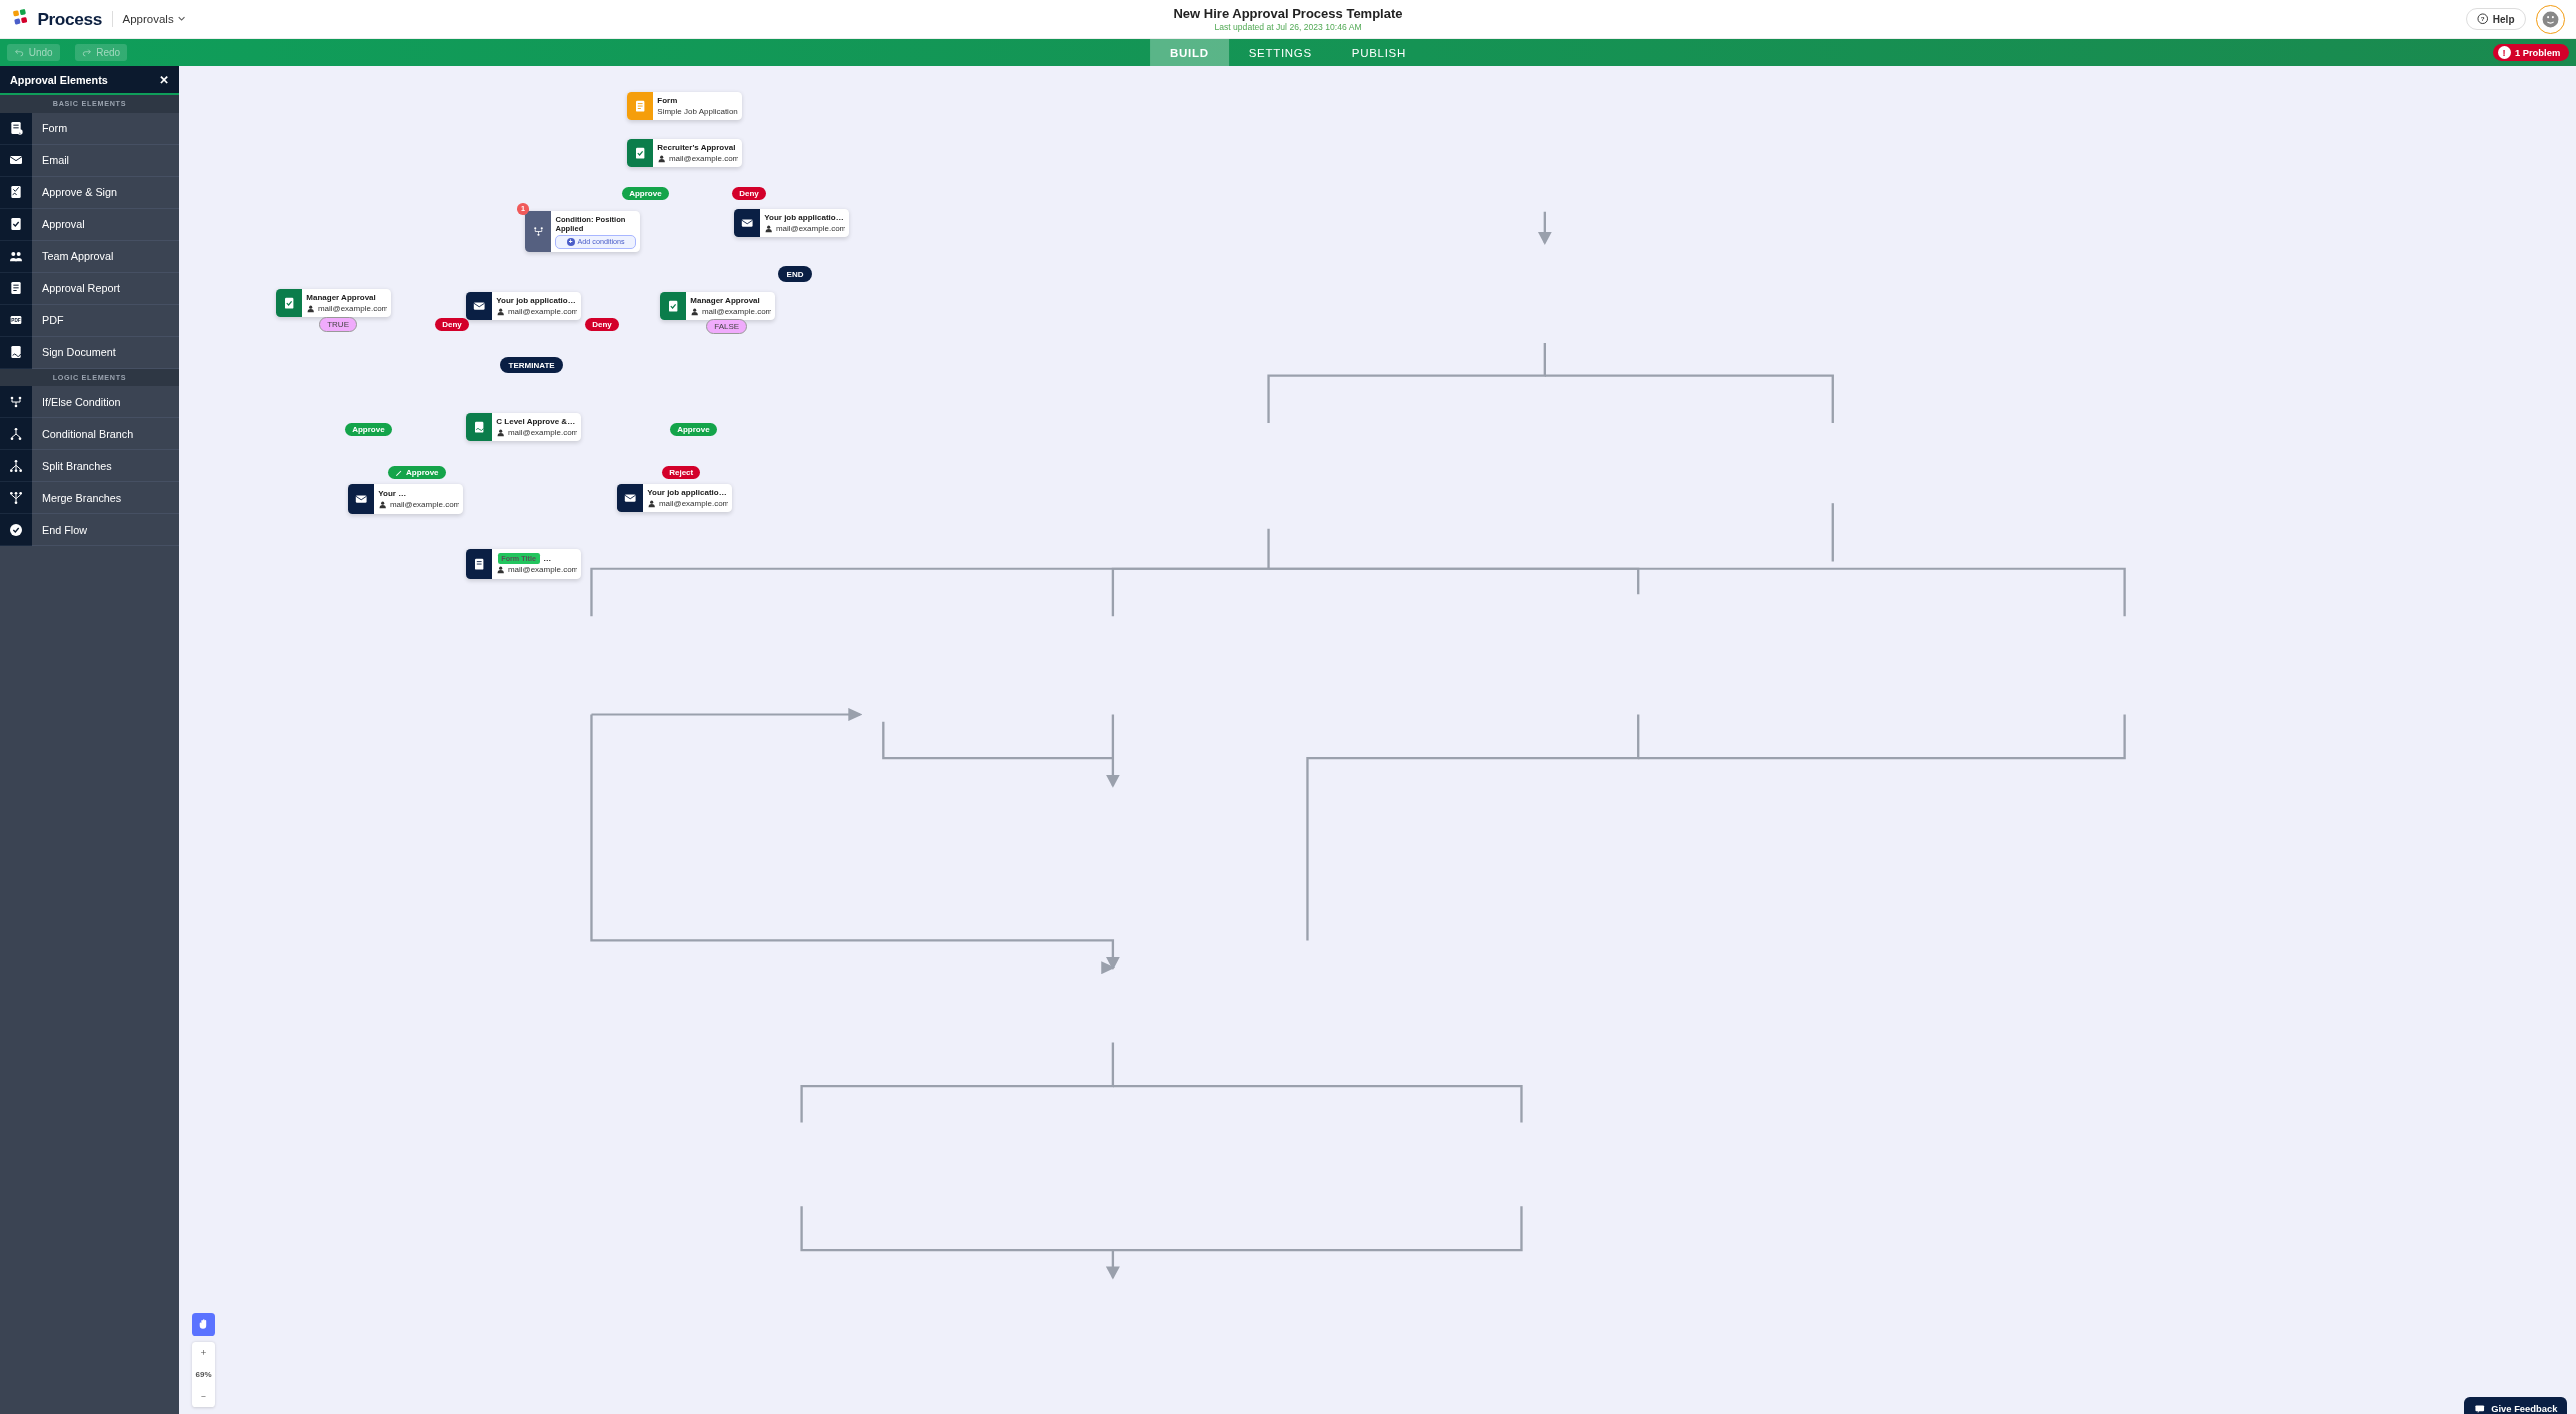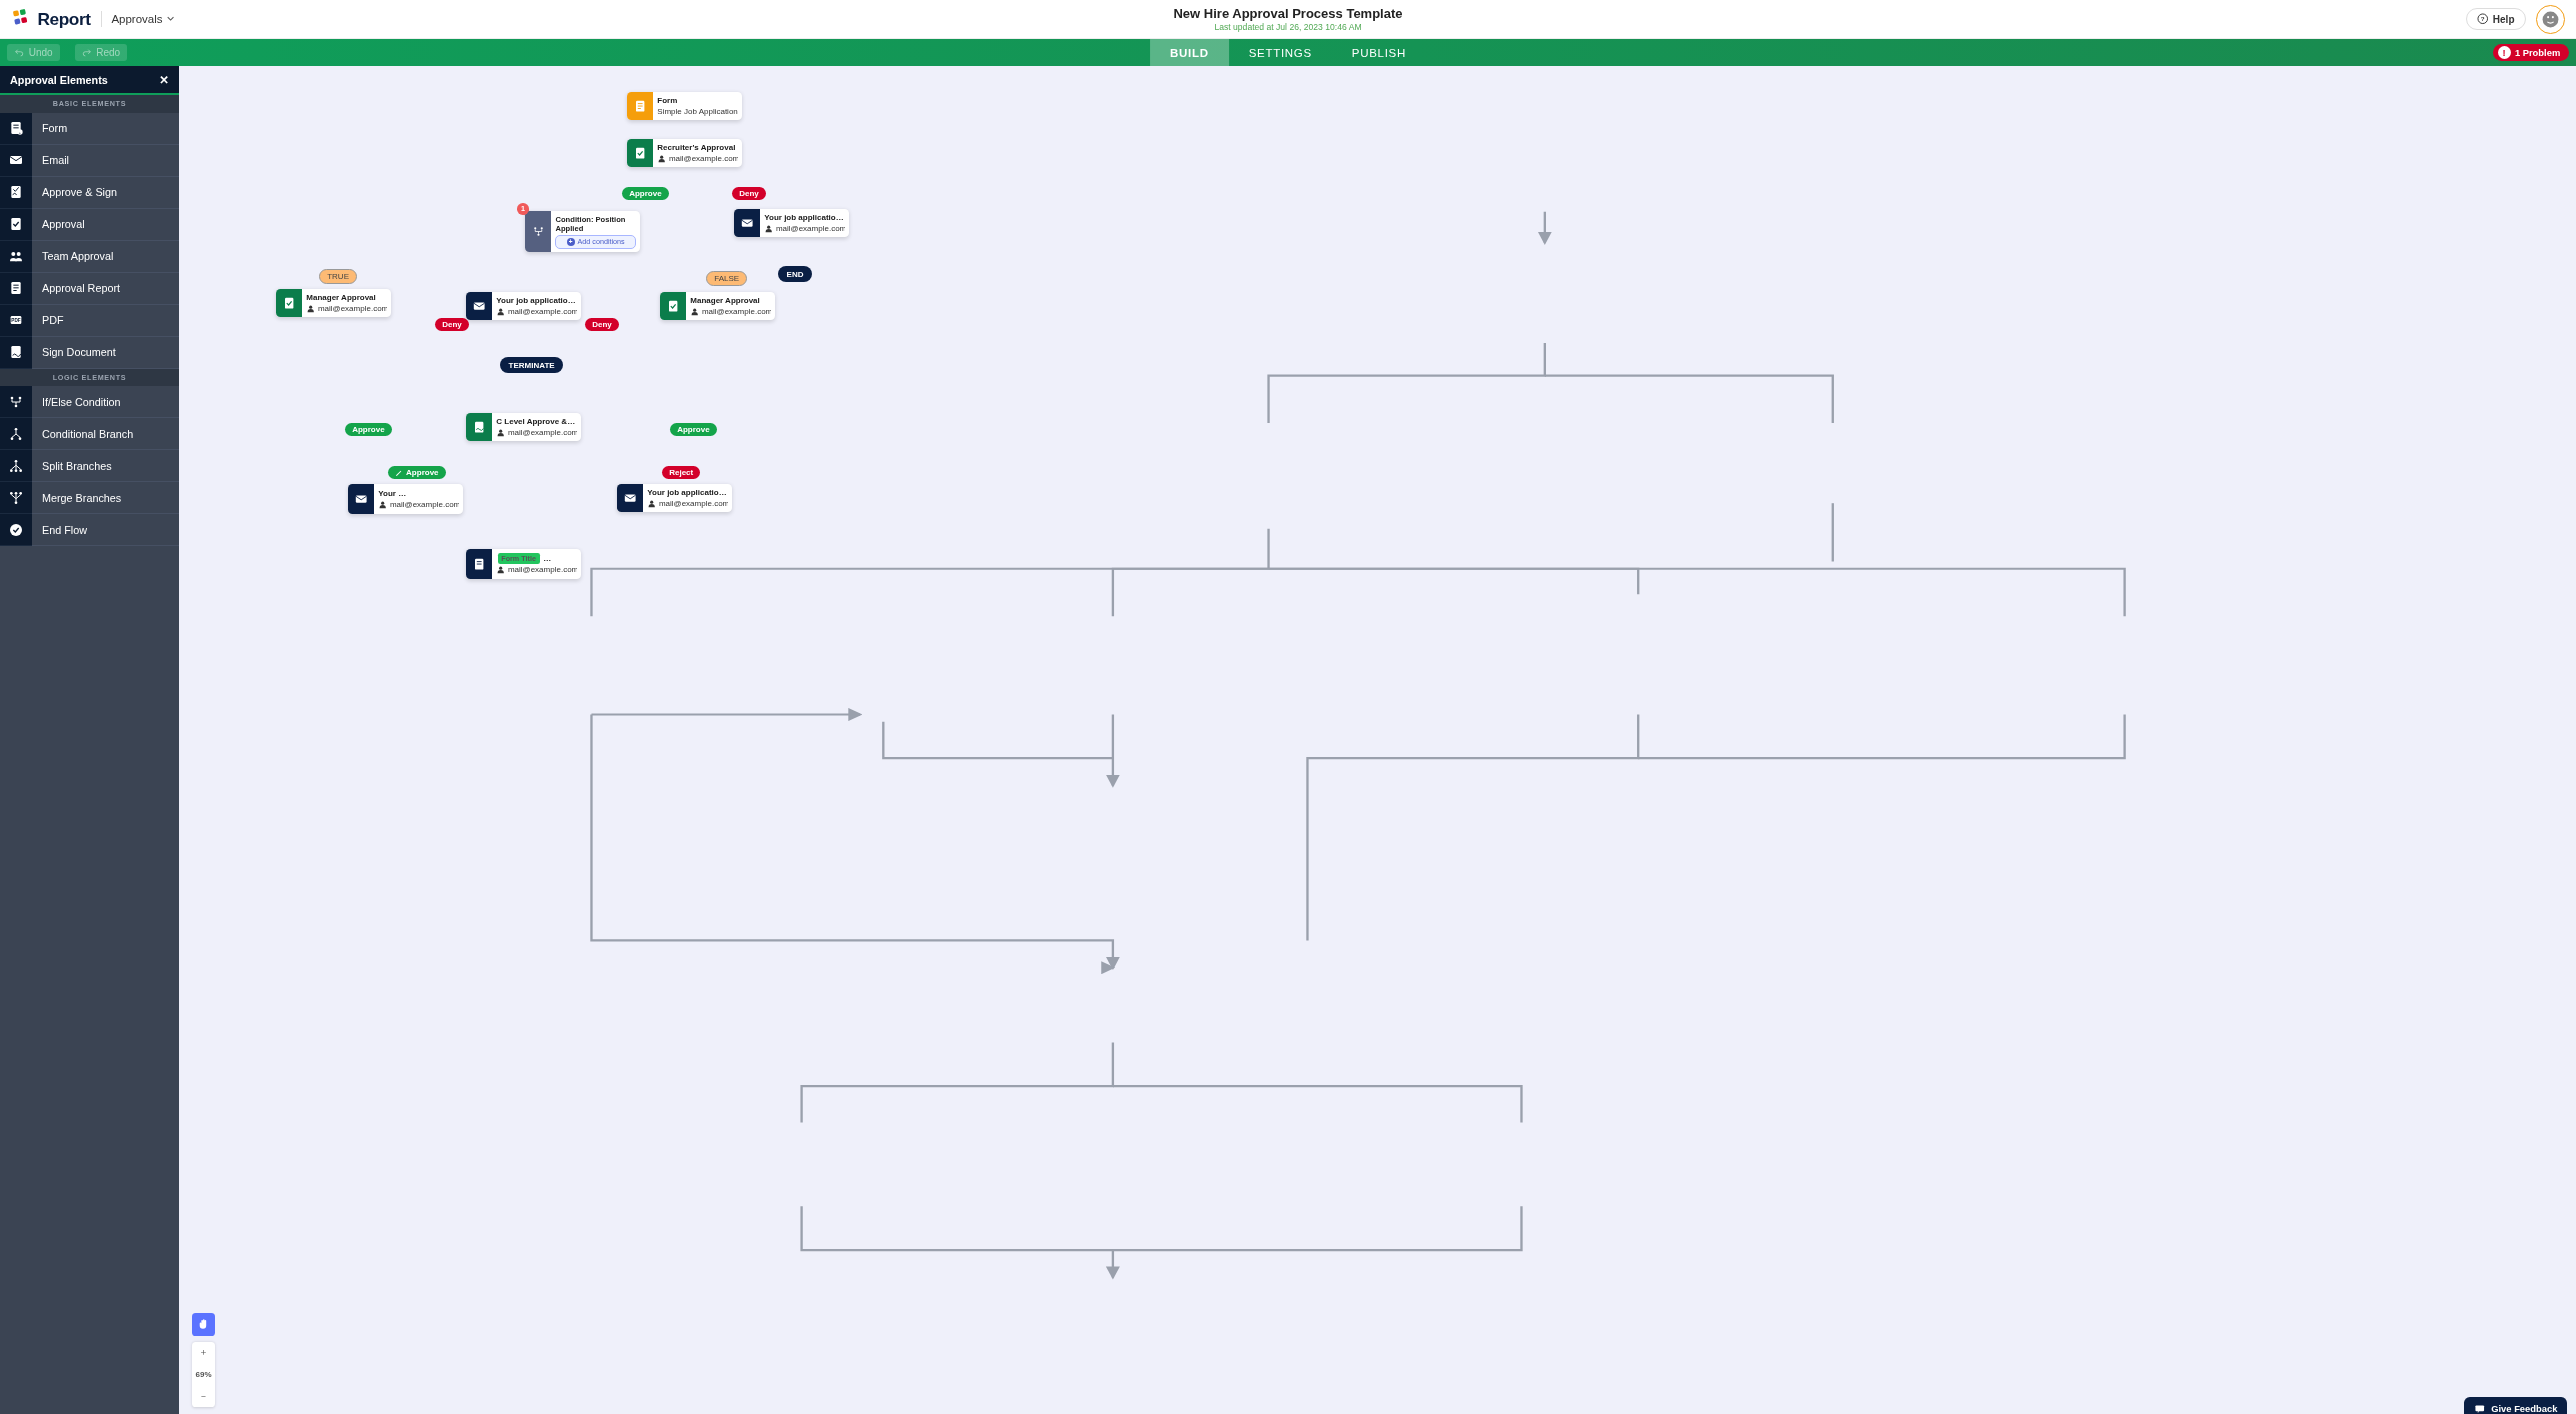--- a/index.html
+++ b/index.html
@@ -116,21 +116,21 @@
   .cond-node .nbody { flex:1; padding:3.6px 4.3px; }
   .cond-node .ntitle { font-size:7.6px; font-weight:700; color:#222;}
   .add-cond-btn { margin-top:2.2px; border:0.7px solid #a8b6ff; background:#eef2ff; color:#4b5ec9; font-size:7.2px; border-radius:5px; padding:1.4px 4.3px; display:flex; align-items:center; gap:2.9px; cursor:pointer; justify-content:center;}
   .add-cond-btn .plus { width:8px; height:8px; border-radius:50%; background:#4b5ec9; color:#fff; font-size:6.5px; display:flex; align-items:center; justify-content:center; font-weight:700;}
   .cond-wrap { position:absolute; }
   .cond-wrap.selected { outline:1.4px solid #f05a5a; outline-offset:1.4px; border-radius:5.8px; padding:2.2px;}
 
   .pill { position:absolute; border-radius:8px; font-size:8px; padding:2.2px 7.2px; font-weight:600; z-index:10;}
   .pill.green { background:#14a44a; color:#fff;}
   .pill.red   { background:#d3002a; color:#fff;}
-  .pill.grey  { background:#fdba74; border:0.7px solid #999; color:#444; font-weight:500;}
+  .pill.grey  { background:#f0abfc; border:0.7px solid #999; color:#444; font-weight:500;margin-top:48px;}
   .pill.green.with-icon{ display:flex; align-items:center; gap:2.9px;}
   .pill.green.with-icon svg{width:8px;height:8px;fill:#fff;}
 
   .endcap { position:absolute; background:#0a1f44; color:#fff; font-size:8px; font-weight:700;
             padding:3.6px 8.6px; border-radius:8.6px; z-index:5;}
 
   .tag { display:inline-block; background:#22c55e; color:#555; font-size:7.2px; padding:0.7px 3.6px; border-radius:2.2px; margin:0 1.4px; font-weight:600;}
 
   
   .zoom-ctrl { position:absolute; left:13px; bottom:7.2px; display:flex; flex-direction:column; gap:5.8px; z-index:30;}
@@ -150,21 +150,21 @@
 <body>
 
 <div class="topbar">
   <div class="logo">
     <svg class="logo-mark" viewBox="0 0 32 32">
       <rect x="2" y="4" width="8" height="8" rx="2" fill="#f59e0b" transform="rotate(-12 6 8)"></rect>
       <rect x="12" y="2" width="8" height="8" rx="2" fill="#14a44a" transform="rotate(-12 16 6)"></rect>
       <rect x="4" y="16" width="8" height="8" rx="2" fill="#4b5ec9" transform="rotate(-12 8 20)"></rect>
       <rect x="14" y="14" width="8" height="8" rx="2" fill="#d3002a" transform="rotate(-12 18 18)"></rect>
     </svg>
-    <span class="logo-text">Report</span>
+    <span class="logo-text">Process</span>
   </div>
   <div class="topbar-div"></div>
   <div class="dropdown">
     <span>Approvals</span>
     <svg viewBox="0 0 10 10">
         <path d="M1 3 L5 7 L9 3" stroke="#555" stroke-width="1.5" fill="none"></path>
       </svg>
   </div>
   <div class="title-block">
     <div class="title">New Hire Approval Process Template</div>

